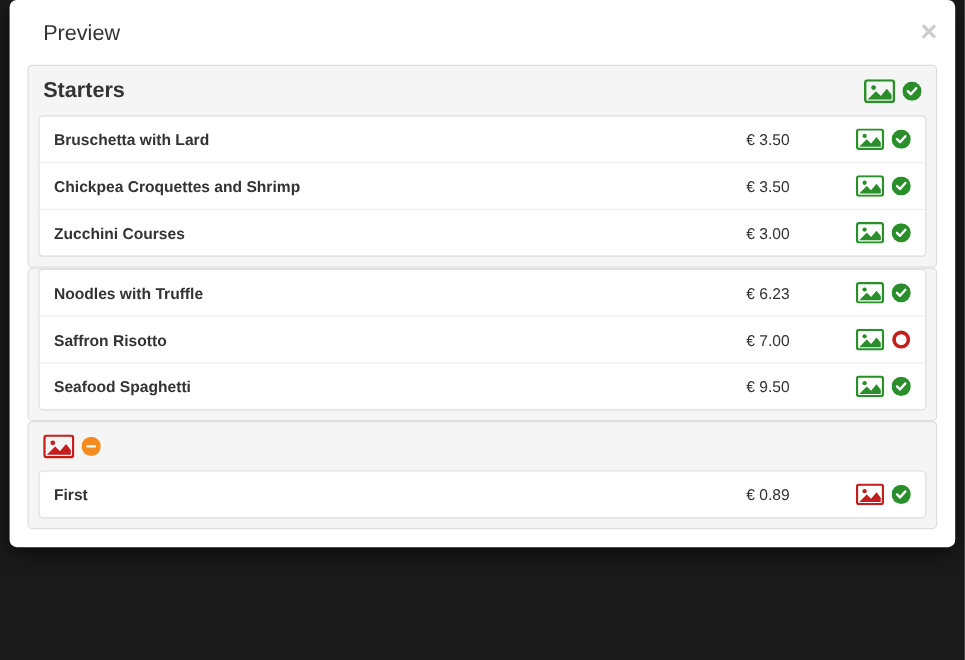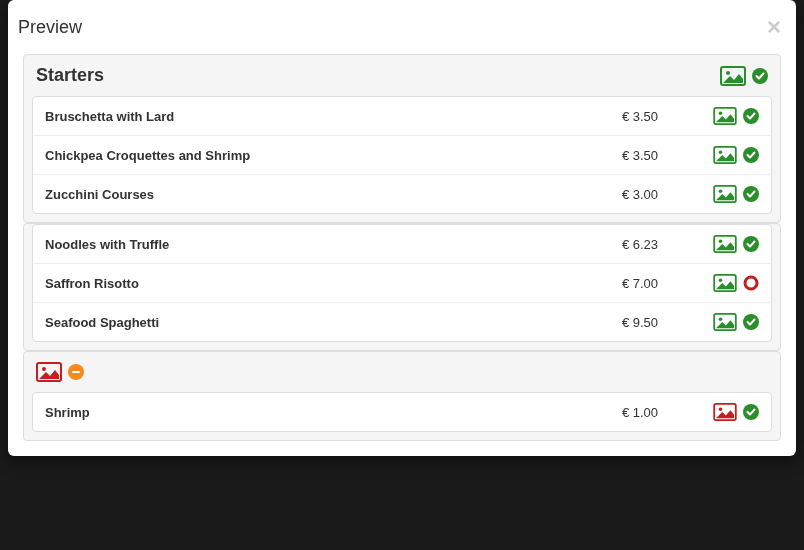--- a/index.html
+++ b/index.html
@@ -12,21 +12,21 @@
       position: relative;
     }
     .modal {
       background: #fff;
       border-radius: 6px;
       margin: 0 8px;
       box-shadow: 0 5px 15px rgba(0,0,0,0.5);
       overflow: hidden;
     }
     .modal-header {
-      padding: 15px 15px 15px 10px;
+      padding: 15px 15px 15px 28px;
       display: flex;
       justify-content: space-between;
       align-items: center;
     }
     .modal-title {
       font-size: 18px;
       font-weight: 500;
       color: #333;
     }
     .close-btn {
@@ -253,22 +253,22 @@
       <span class="icon-status">
       <svg width="16" height="16" viewBox="0 0 16 16">
         <circle cx="8" cy="8" r="8" fill="#f58b1f"></circle>
         <rect x="4" y="7" width="8" height="2" rx="1" fill="#fff"></rect>
       </svg>
     </span>
     </div>
   </div>
         <div class="items-panel">
           <div class="item-row">
-      <div class="item-name">Shrimp</div>
-      <div class="item-price">€ 1.00</div>
+      <div class="item-name">First</div>
+      <div class="item-price">€ 0.89</div>
       <div class="icon-group">
         <span class="icon-img">
     <svg width="24" height="18" viewBox="0 0 26 20">
       <rect x="1" y="1" width="24" height="18" rx="2" fill="none" stroke="#c41e1e" stroke-width="2"></rect>
       <circle cx="8" cy="7" r="2" fill="#c41e1e"></circle>
       <path d="M3 17 L10 10 L14 14 L19 8 L23 13 L23 17 Z" fill="#c41e1e"></path>
     </svg>
   </span>
         <span class="icon-status">
       <svg width="16" height="16" viewBox="0 0 16 16">

